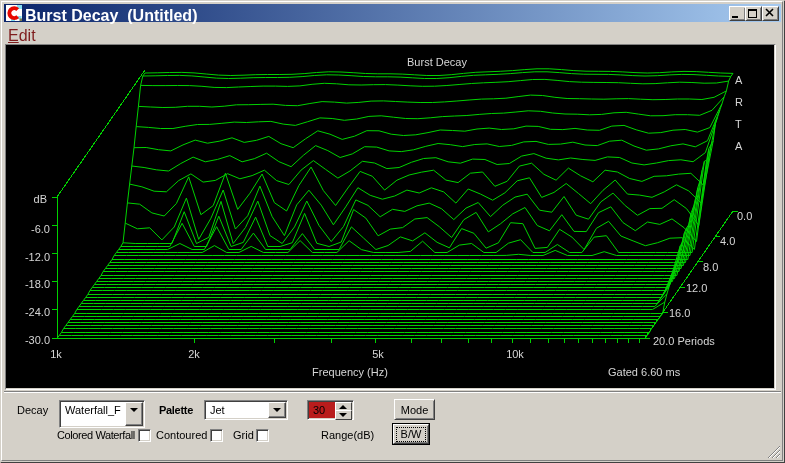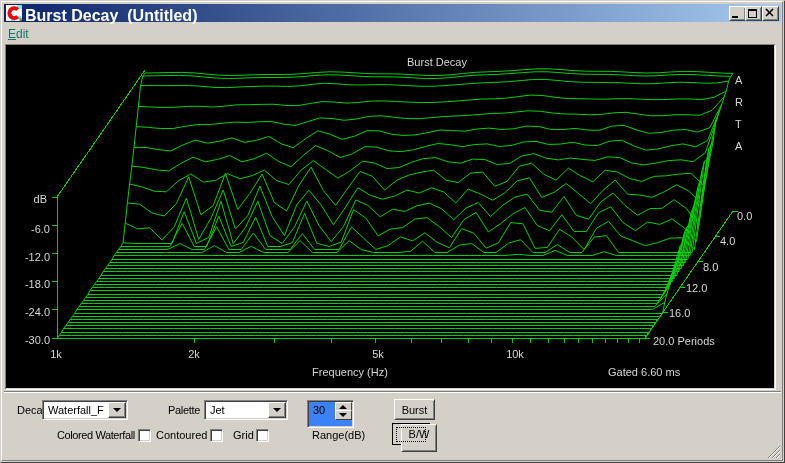--- a/index.html
+++ b/index.html
@@ -6,21 +6,21 @@
 #frame{left:0;top:0;width:783px;height:461px;border-right:2px solid #404040;border-bottom:2px solid #404040;border-left:1px solid #d4d0c8;border-top:1px solid #d4d0c8;}
 #frame2{left:1px;top:1px;width:780px;height:458px;border-left:1px solid #fff;border-top:1px solid #fff;border-right:1px solid #808080;border-bottom:1px solid #808080;}
 #titlebar{left:4px;top:4px;width:777px;height:18px;background:linear-gradient(90deg,#0a246a,#a6caf0);}
 #ttext{left:25px;top:7px;color:#fff;font-size:16px;font-weight:bold;white-space:pre;}
 .tbtn{top:6px;width:15px;height:13px;background:#d4d0c8;border:1px solid;border-color:#fff #404040 #404040 #fff;box-shadow:inset 1px 1px 0 #d4d0c8, inset -1px -1px 0 #808080;}
 #bmin{left:729px;} #bmax{left:745px;} #bcls{left:762px;}
 #bmin .g{position:absolute;left:2px;bottom:2px;width:6px;height:2px;background:#000;}
 #bmax .g{position:absolute;left:2px;top:2px;width:7px;height:6px;border:1px solid #000;border-top-width:2px;}
 #bcls svg{position:absolute;left:2px;top:1px;}
 #menubar{left:4px;top:22px;width:777px;height:21px;}
-#menubar span{position:absolute;left:4px;top:5px;font-size:12px;color:#0f766e;}
+#menubar span{position:absolute;left:4px;top:5px;font-size:16px;color:#7f1d1d;}
 #plotborder{left:5px;top:44px;width:769px;height:344px;border-left:1px solid #808080;border-top:1px solid #808080;border-right:1px solid #fff;border-bottom:1px solid #fff;}
 #sep{left:4px;top:391px;width:777px;height:1px;background:#808080;border-bottom:1px solid #fff;}
 .lbl{font-size:11px;color:#000;}
 .combo{background:#fff;border:1px solid;border-color:#808080 #fff #fff #808080;box-shadow:inset 1px 1px 0 #404040, inset -1px -1px 0 #d4d0c8;}
 .cbtn{position:absolute;right:1px;top:1px;bottom:1px;width:16px;background:#d4d0c8;border:1px solid;border-color:#fff #404040 #404040 #fff;box-shadow:inset -1px -1px 0 #808080;}
 .arr{position:absolute;left:4px;top:5px;width:0;height:0;border:4px solid transparent;border-top:4px solid #000;border-bottom:none;}
 .combo .tx{position:absolute;left:5px;top:3px;font-size:11px;color:#000;}
 .btn{background:#d4d0c8;border:1px solid;border-color:#fff #404040 #404040 #fff;box-shadow:inset 1px 1px 0 #d4d0c8, inset -1px -1px 0 #808080;font-size:11px;text-align:center;}
 .chk{width:13px;height:13px;background:#fff;border:1px solid;border-color:#808080 #fff #fff #808080;box-shadow:inset 1px 1px 0 #404040, inset -1px -1px 0 #d4d0c8;box-sizing:border-box;}
 #grip{right:4px;bottom:4px;width:15px;height:15px;}
@@ -152,52 +152,52 @@
 <text x="680" y="247" fill="#d6d6d6" font-family="Liberation Sans, sans-serif" font-size="11" text-anchor="start">12.0</text>
 <text x="663" y="272" fill="#d6d6d6" font-family="Liberation Sans, sans-serif" font-size="11" text-anchor="start">16.0</text>
 <text x="647" y="300" fill="#d6d6d6" font-family="Liberation Sans, sans-serif" font-size="11" text-anchor="start">20.0 Periods</text>
 <text x="729" y="39" fill="#d6d6d6" font-family="Liberation Sans, sans-serif" font-size="11" text-anchor="start">A</text>
 <text x="729" y="61" fill="#d6d6d6" font-family="Liberation Sans, sans-serif" font-size="11" text-anchor="start">R</text>
 <text x="729" y="83" fill="#d6d6d6" font-family="Liberation Sans, sans-serif" font-size="11" text-anchor="start">T</text>
 <text x="729" y="105" fill="#d6d6d6" font-family="Liberation Sans, sans-serif" font-size="11" text-anchor="start">A</text>
 </svg>
 <div class="abs" id="sep"></div>
 <div class="abs lbl" style="left:17px;top:404px;">Decay</div>
-<div class="abs combo" style="left:42px;top:400px;width:86px;height:20px;box-sizing:border-box;padding-left:48px;">
+<div class="abs combo" style="left:59px;top:400px;width:86px;height:28px;box-sizing:border-box;padding-left:48px;">
     <span class="tx">Waterfall_F</span>
     <span class="cbtn">
       <span class="arr"></span>
     </span>
   </div>
-<div class="abs lbl" style="left:168px;top:404px;letter-spacing:-0.3px;">Palette</div>
+<div class="abs lbl" style="left:159px;top:404px;letter-spacing:-0.3px;font-weight:bold;">Palette</div>
 <div class="abs combo" style="left:204px;top:400px;width:84px;height:20px;box-sizing:border-box;">
     <span class="tx">Jet</span>
     <span class="cbtn">
       <span class="arr"></span>
     </span>
   </div>
-<div class="abs combo" style="left:307px;top:400px;width:47px;height:28px;box-sizing:border-box;background:#3b82f6;">
+<div class="abs combo" style="left:307px;top:400px;width:47px;height:20px;box-sizing:border-box;background:#b91c1c;">
     <span class="tx">30</span>
   <span style="position:absolute;right:1px;top:1px;width:15px;height:8px;background:#d4d0c8;border:1px solid;border-color:#fff #404040 #404040 #fff;">
       <span style="position:absolute;left:3px;top:2px;width:0;height:0;border:4px solid transparent;border-bottom:4px solid #000;border-top:none;"></span>
     </span>
   <span style="position:absolute;right:1px;top:9px;width:15px;height:8px;background:#d4d0c8;border:1px solid;border-color:#fff #404040 #404040 #fff;">
       <span style="position:absolute;left:3px;top:2px;width:0;height:0;border:4px solid transparent;border-top:4px solid #000;border-bottom:none;"></span>
     </span>
 </div>
-<div class="abs btn" style="left:394px;top:399px;width:41px;height:21px;line-height:20px;box-sizing:border-box;">Burst</div>
+<div class="abs btn" style="left:394px;top:399px;width:41px;height:21px;line-height:20px;box-sizing:border-box;">Mode</div>
 <div class="abs lbl" style="left:57px;top:429px;letter-spacing:-0.4px;text-align:right;">Colored Waterfall</div>
 <div class="abs chk" style="left:138px;top:429px;"></div>
 <div class="abs lbl" style="left:156px;top:429px;">Contoured</div>
 <div class="abs chk" style="left:210px;top:429px;"></div>
 <div class="abs lbl" style="left:233px;top:429px;text-align:right;">Grid</div>
 <div class="abs chk" style="left:256px;top:429px;"></div>
-<div class="abs lbl" style="left:312px;top:429px;">Range(dB)</div>
+<div class="abs lbl" style="left:321px;top:429px;">Range(dB)</div>
 <div class="abs" style="left:392px;top:423px;width:38px;height:22px;border:1px solid #000;background:#d4d0c8;box-sizing:border-box;">
-    <div class="btn" style="width:36px;height:28px;line-height:19px;box-sizing:border-box;margin-left:8px;">B/W</div>
+    <div class="btn" style="width:36px;height:20px;line-height:19px;box-sizing:border-box;">B/W</div>
     <div style="position:absolute;left:3px;top:3px;width:28px;height:13px;border:1px dotted #000;"></div>
   </div>
 <svg class="abs" id="grip" width="15" height="15">
     <g stroke-width="1">
       <path d="M14,2 L2,14" stroke="#808080"></path>
       <path d="M14,3 L3,14" stroke="#fff"></path>
       <path d="M14,6 L6,14" stroke="#808080"></path>
       <path d="M14,7 L7,14" stroke="#fff"></path>
       <path d="M14,10 L10,14" stroke="#808080"></path>
       <path d="M14,11 L11,14" stroke="#fff"></path>

